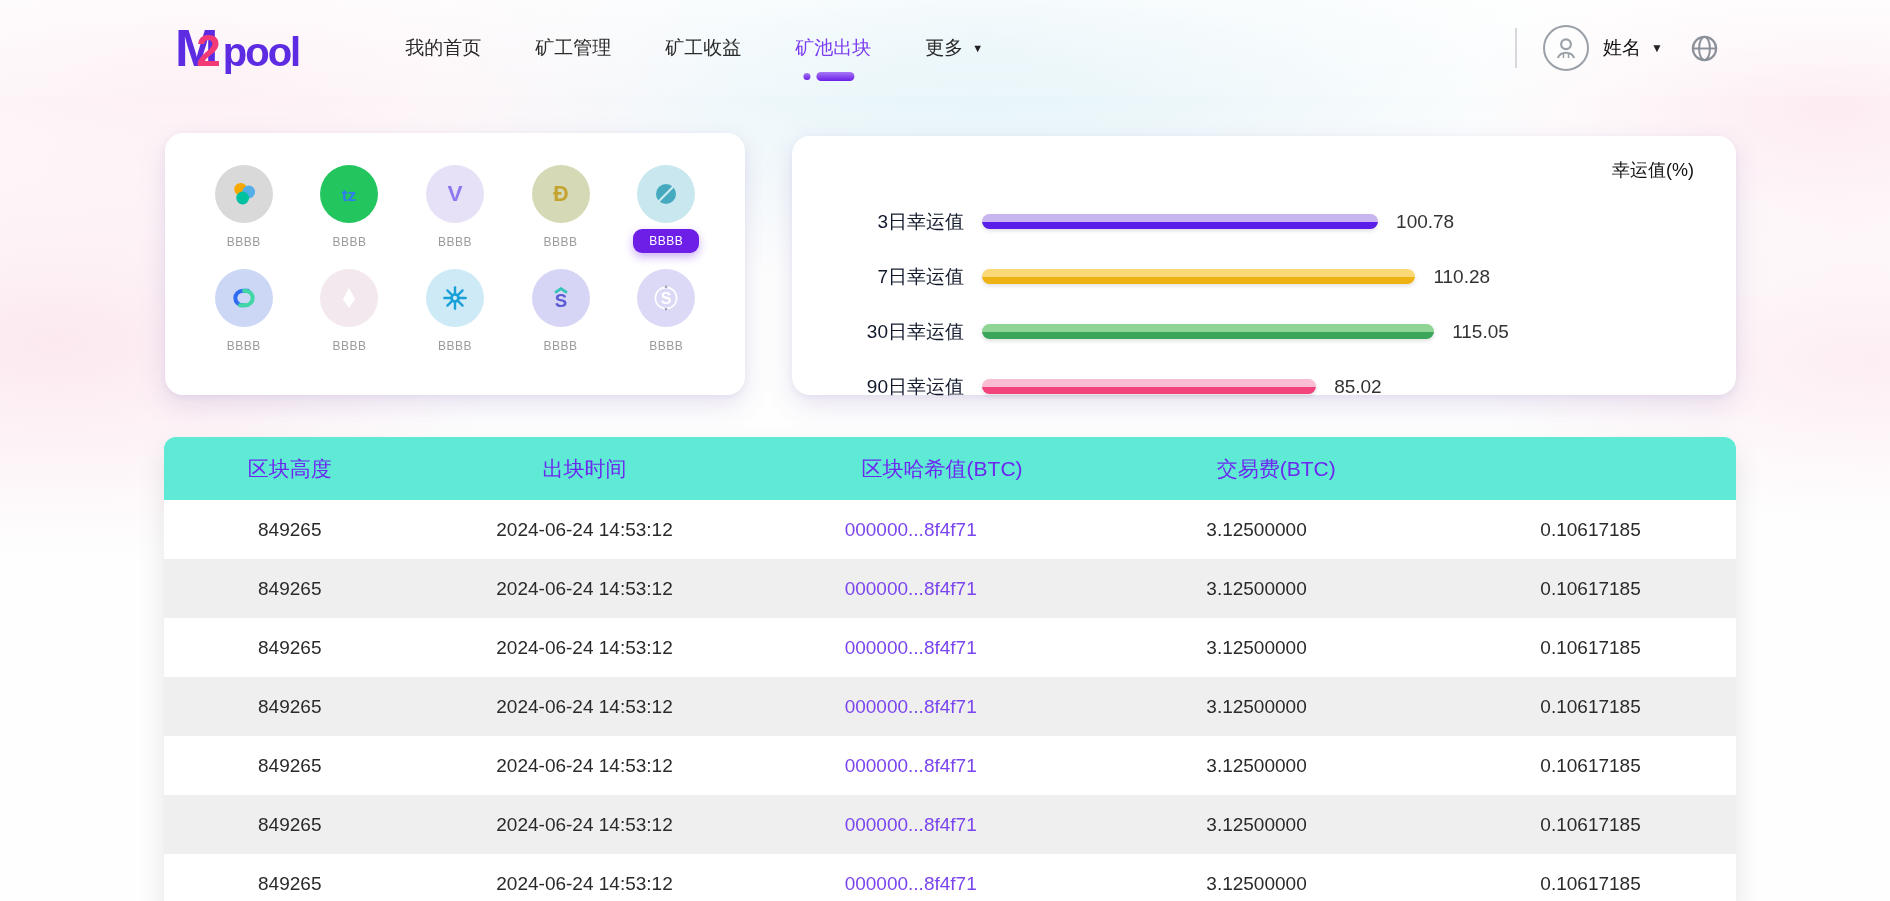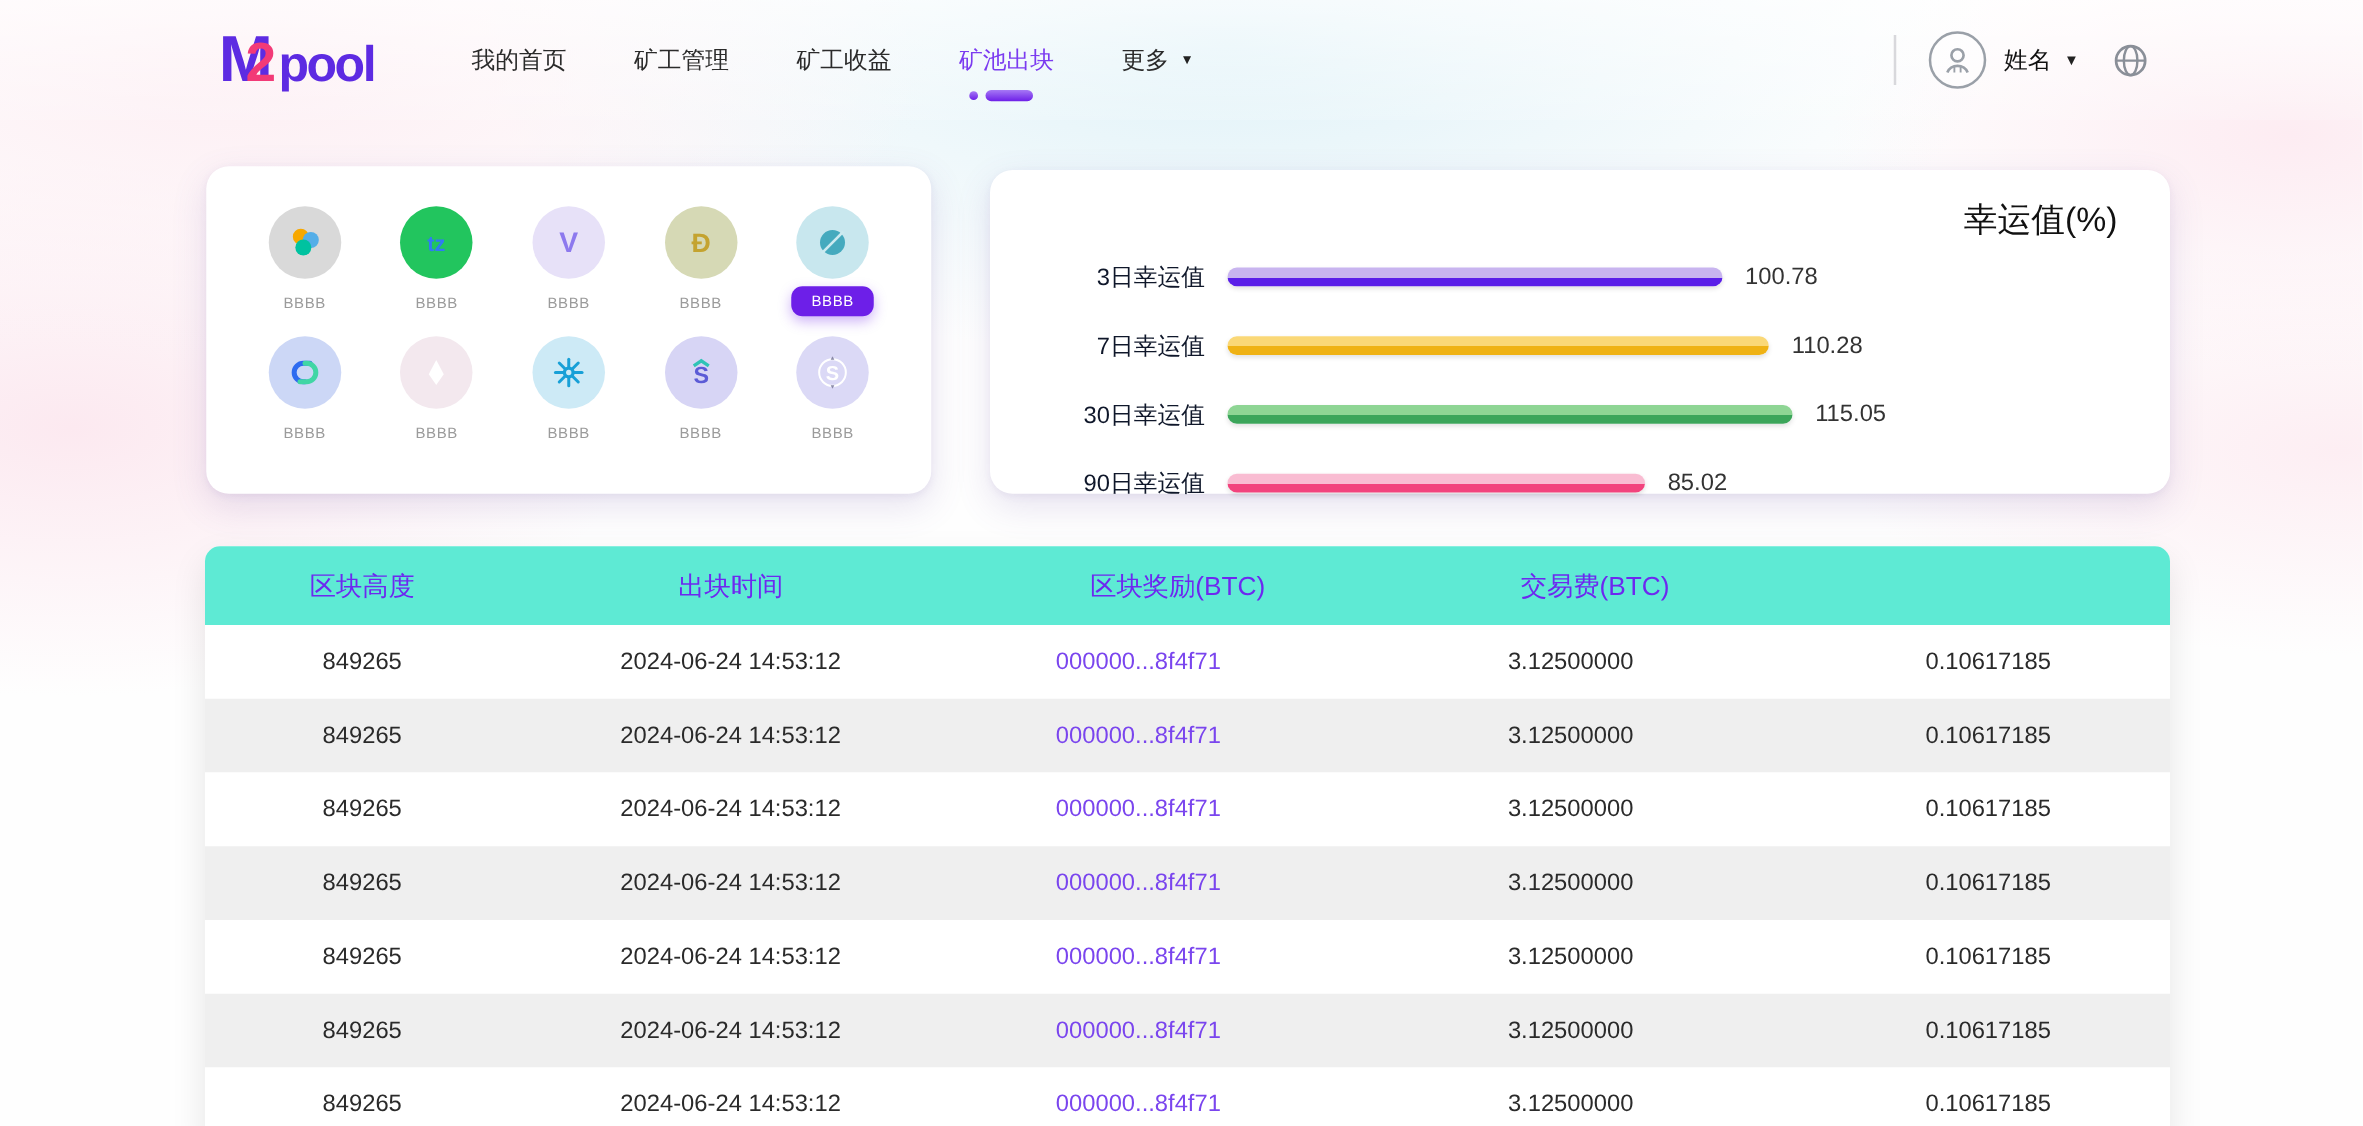--- a/index.html
+++ b/index.html
@@ -22,21 +22,21 @@
     position:absolute; left:0; top:0; width:100%; height:96px;
     display:flex; align-items:center;
     padding:0 170px 0 175px;
     background:linear-gradient(180deg, rgba(255,255,255,.65), rgba(255,255,255,.15));
   }
   .logo { display:flex; align-items:baseline; cursor:pointer; user-select:none; }
   .logo-m   { font-size:52px; font-weight:800; color:#5d2be2; letter-spacing:-2px; }
   .logo-2   { font-size:44px; font-weight:800; color:#f23a77; margin-left:-20px; }
   .logo-pool{ font-size:40px; font-weight:800; color:#5d2be2; letter-spacing:-2px; margin-left:2px; }
 
-  .nav { display:flex; gap:54px; margin-left:78px; }
+  .nav { display:flex; gap:54px; margin-left:106px; }
   .nav-item {
     position:relative; font-size:19px; color:#2b2b2b; cursor:pointer;
     padding:6px 0; white-space:nowrap; display:flex; align-items:center;
   }
   .nav-item.active { color:#7b3bf0; }
   .nav-indicator { display:none; position:absolute; top:calc(100% + 5px); left:50%;
     transform:translateX(-58%); align-items:center; gap:6px; }
   .nav-item.active .nav-indicator { display:flex; }
   .nav-dot  { width:7px; height:7px; border-radius:50%;
     background:linear-gradient(180deg,#a678f5,#6d1fe8); }
@@ -72,21 +72,21 @@
     display:flex; align-items:center; justify-content:center;
   }
   .coin-icon svg { display:block; }
   .coin-label { margin-top:12px; font-size:12px; color:#9b9b9b; letter-spacing:.5px; }
   .coin-item.selected .coin-label {
     margin-top:6px; color:#fff; background:#6d1fe8; padding:5px 16px;
     border-radius:9px; box-shadow:0 4px 10px rgba(109,31,232,.35);
   }
 
   .luck-card { left:792px; top:136px; width:944px; height:259px; padding:30px 0 0 22px; }
-  .luck-title { position:absolute; top:22px; right:42px; font-size:27px; color:#111; }
+  .luck-title { position:absolute; top:22px; right:42px; font-size:18px; color:#111; }
   .luck-rows { margin-top:28px; }
   .luck-row { display:flex; align-items:center; height:55px; }
   .luck-label { width:150px; text-align:right; font-size:19px; color:#0f172a; margin-right:18px; white-space:nowrap; }
   .luck-bar { display:block; height:15px; border-radius:9px; box-shadow:0 2px 4px rgba(0,0,0,.12); }
   .luck-value { font-size:19px; color:#333; margin-left:18px; }
 
   
   .block-table {
     position:absolute; left:164px; top:437px; width:1572px;
     border-radius:12px 12px 0 0;
@@ -288,21 +288,21 @@
         <span class="luck-bar" style="width: 334.129px; background: linear-gradient(rgb(249, 188, 210) 0%, rgb(249, 188, 210) 54%, rgb(242, 67, 125) 54%, rgb(242, 67, 125) 100%);"></span>
         <span class="luck-value">85.02</span>
       </div>
   </div>
 </div>
 
 <div class="block-table">
   <div class="t-head">
     <span class="th c1">区块高度</span>
     <span class="th c2">出块时间</span>
-    <span class="th c4">区块奖励(BTC)</span>
+    <span class="th c4">区块哈希值(BTC)</span>
     <span class="th c5">交易费(BTC)</span>
   </div>
   <div class="t-body">
     <div class="t-row">
         <span class="td c1">849265</span>
         <span class="td c2">2024-06-24 14:53:12</span>
         <span class="td c3">
           <a class="hash-link">000000...8f4f71</a>
         </span>
         <span class="td c4">3.12500000</span>

